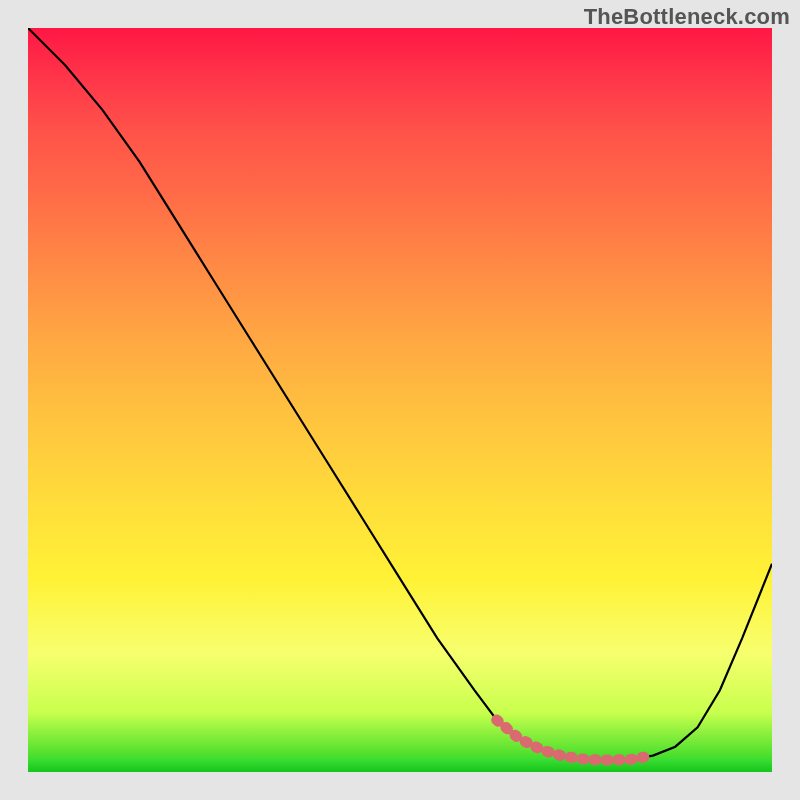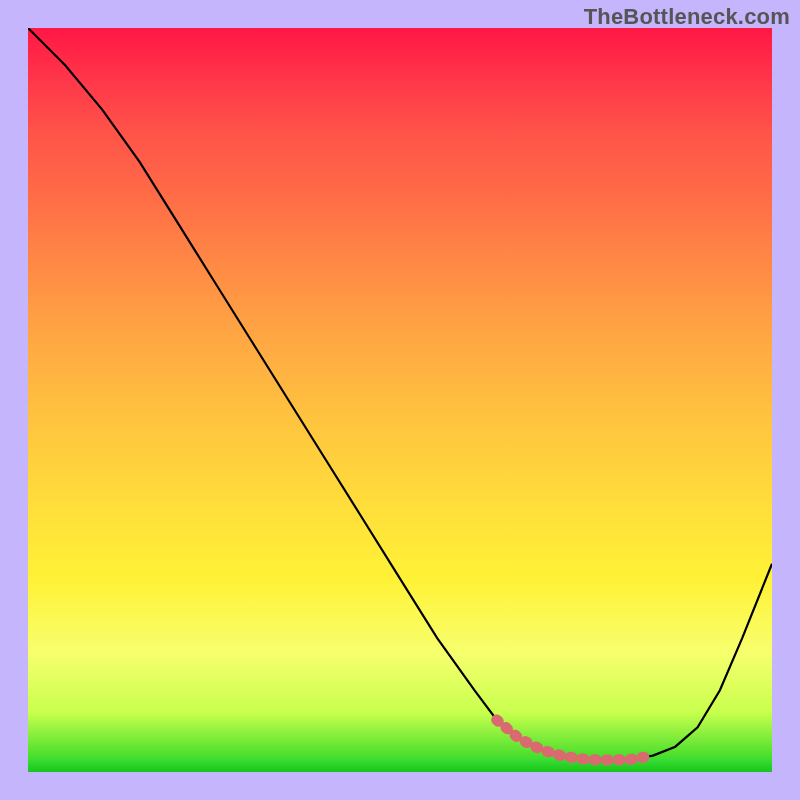--- a/index.html
+++ b/index.html
@@ -7,21 +7,21 @@
     padding: 0;
     width: 800px;
     height: 800px;
     background: #000;
     overflow: hidden;
     font-family: Arial, Helvetica, sans-serif;
   }
   .frame {
     position: absolute;
     inset: 0;
-    background: #c4b5fd;
+    background: #e5e5e5;
   }
   .plot-wrap {
     position: absolute;
     left: 28px;
     top: 28px;
     width: 744px;
     height: 744px;
   }
   .gradient {
     position: absolute;

